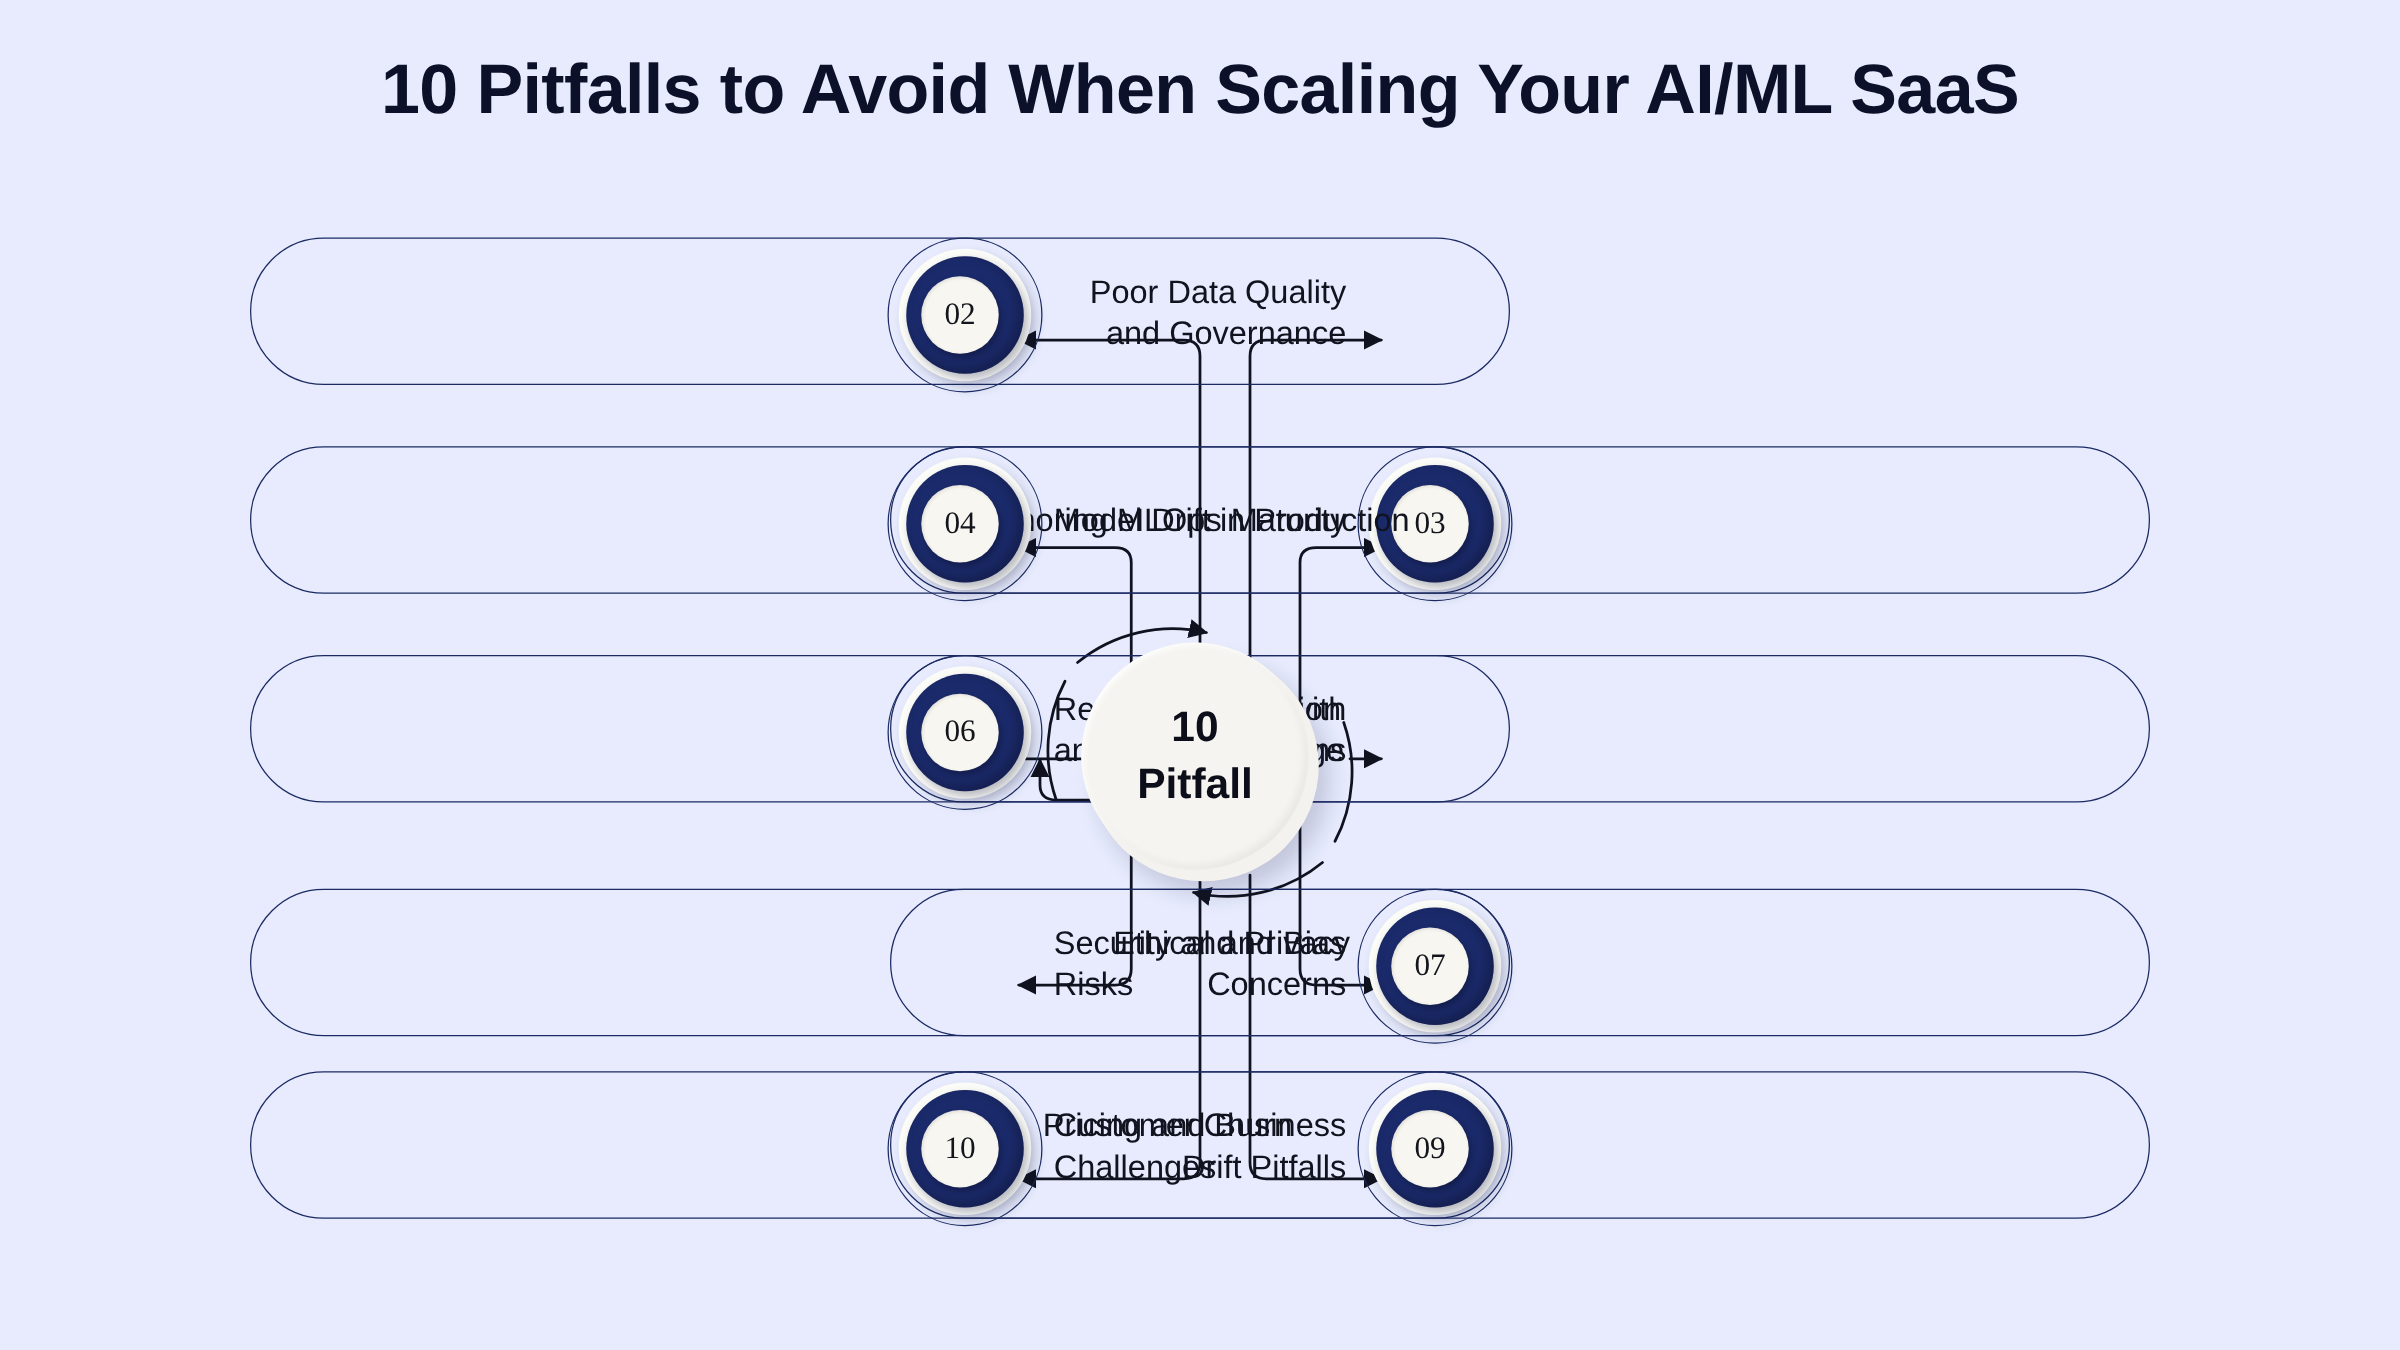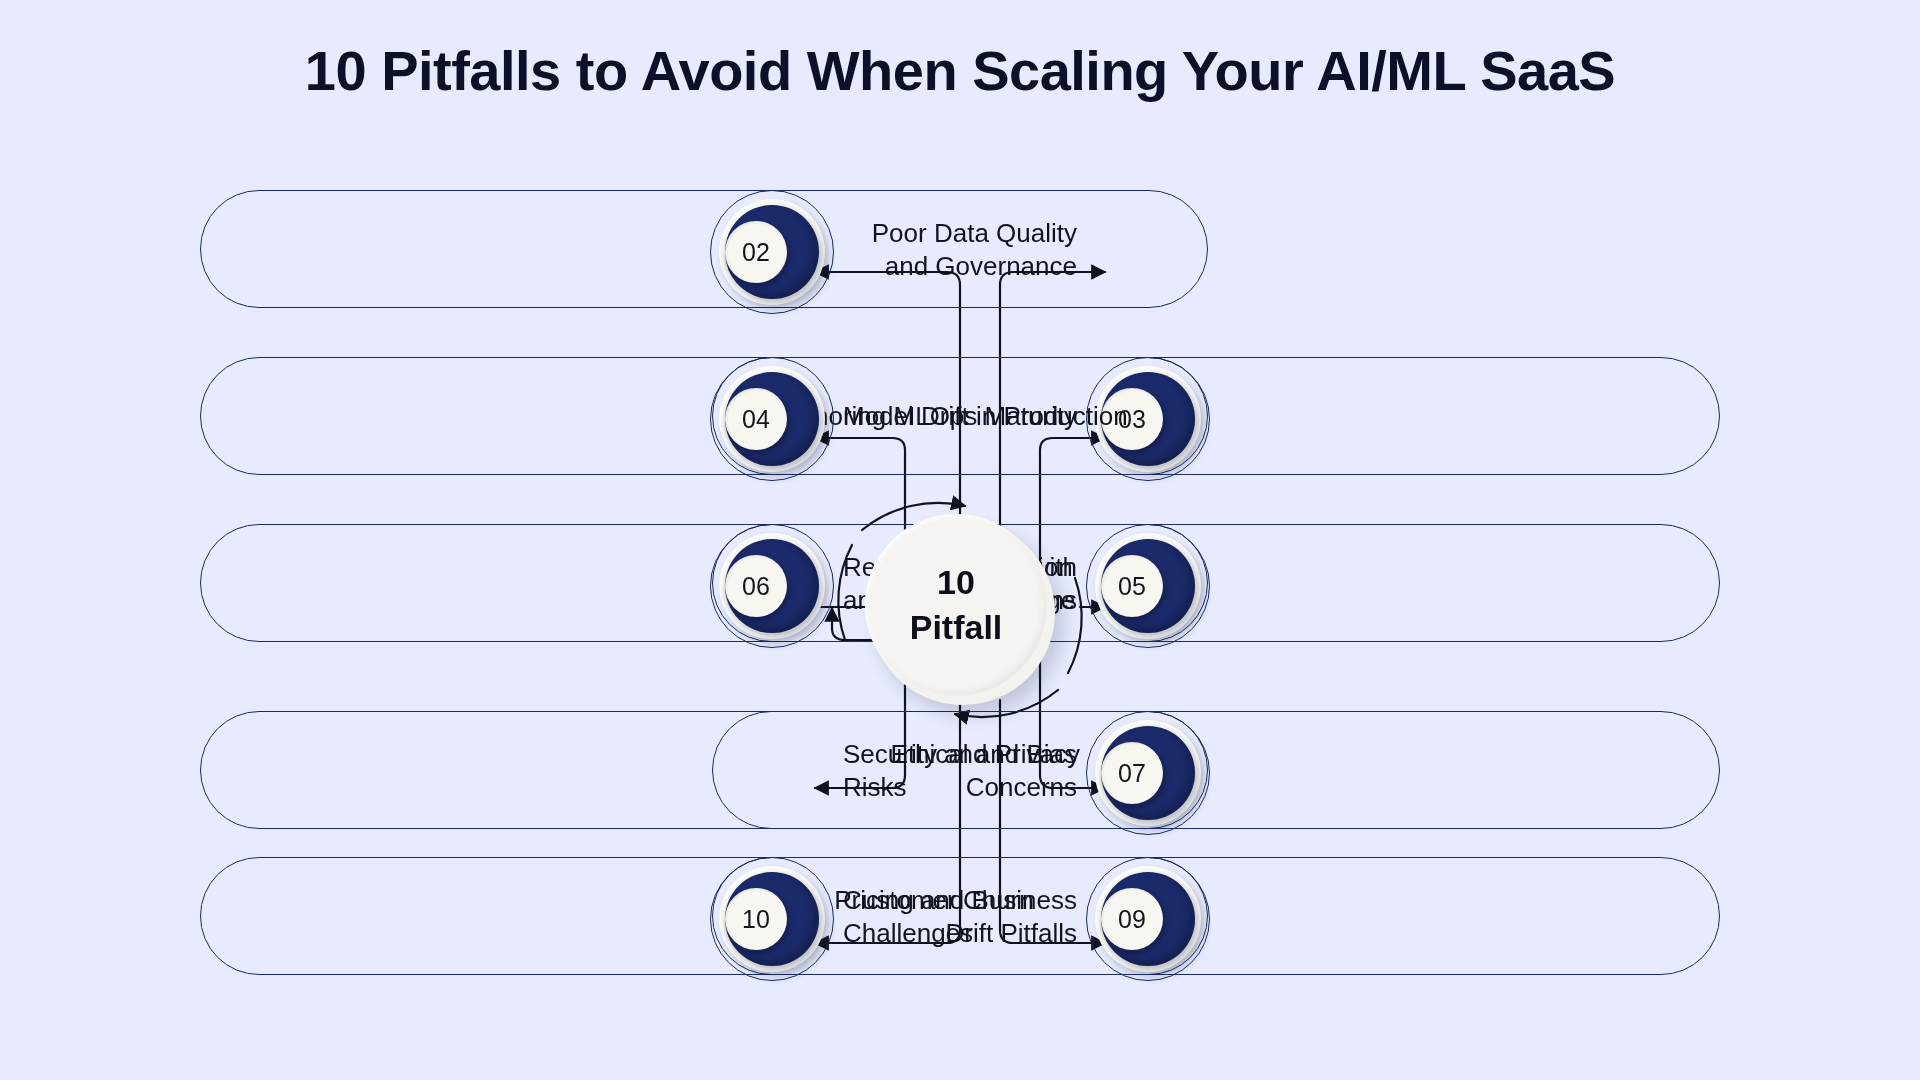--- a/index.html
+++ b/index.html
@@ -121,33 +121,33 @@
     position: absolute;
     left: 15px; top: 15px;
     width: 94px; height: 94px;
     border-radius: 50%;
     background: #1b2a6b;
     box-shadow: inset -4px -4px 10px rgba(0,0,0,0.28),
                 3px 4px 8px rgba(20,25,60,0.30);
   }
   .badge-inner {
     position: absolute;
-    left: 15px; top: 31px;
+    left: 27px; top: 31px;
     width: 62px; height: 62px;
     border-radius: 50%;
     background: #f7f6f0;
     box-shadow: inset 1px 1px 3px rgba(0,0,0,0.10),
                 2px 3px 6px rgba(0,0,0,0.30);
     display: flex;
     align-items: center;
     justify-content: center;
     font-size: 25px;
     font-weight: 400;
     color: #13151d;
-    font-family: Liberation Sans, sans-serif;
+    font-family: Liberation Serif, serif;
   }
 
   
   .hub {
     position: absolute;
     left: 860px;
     top: 510px;
     width: 200px;
     height: 200px;
   }
@@ -253,26 +253,20 @@
           <div class="badge-inner">04</div>
         </div>
       </div>
       <div class="row" style="top: 524px;">
         <div class="pill left">
           <div class="pill-text">
             <span>Integration with</span>
             <span>Legacy Systems</span>
           </div>
         </div>
-        <div class="badge-wrap left">
-          <div class="badge-ring"></div>
-          <div class="badge-outer"></div>
-          <div class="badge-core"></div>
-          <div class="badge-inner">05</div>
-        </div>
         <div class="pill right">
           <div class="pill-text">
             <span>Resource Allocation</span>
             <span>and Talent Shortage</span>
           </div>
         </div>
         <div class="badge-wrap right">
           <div class="badge-ring"></div>
           <div class="badge-outer"></div>
           <div class="badge-core"></div>

